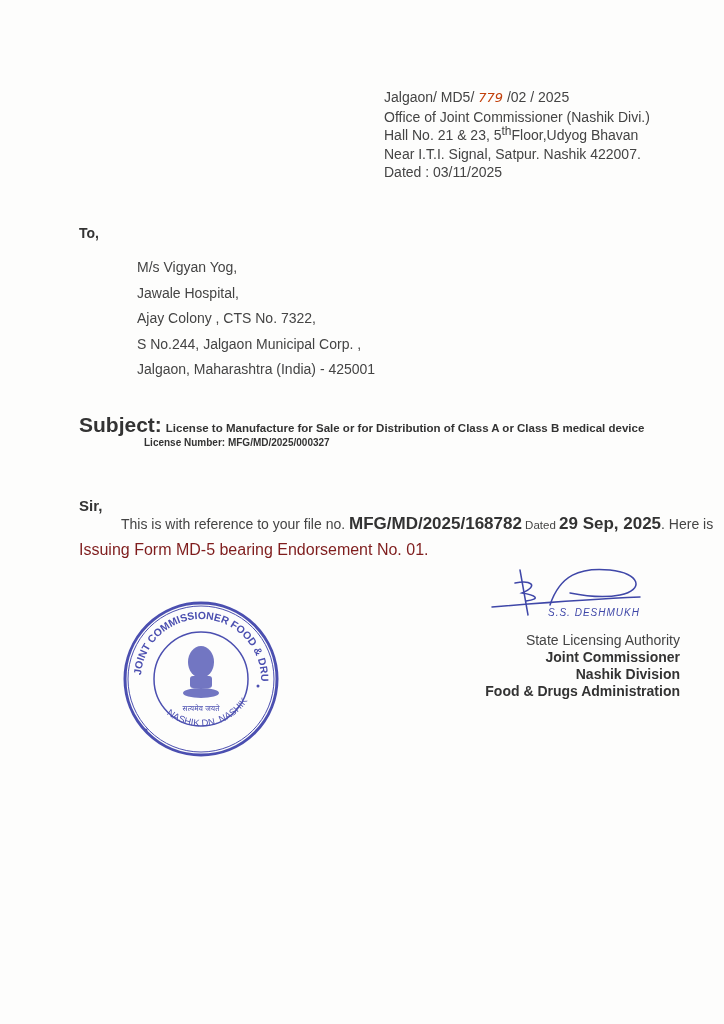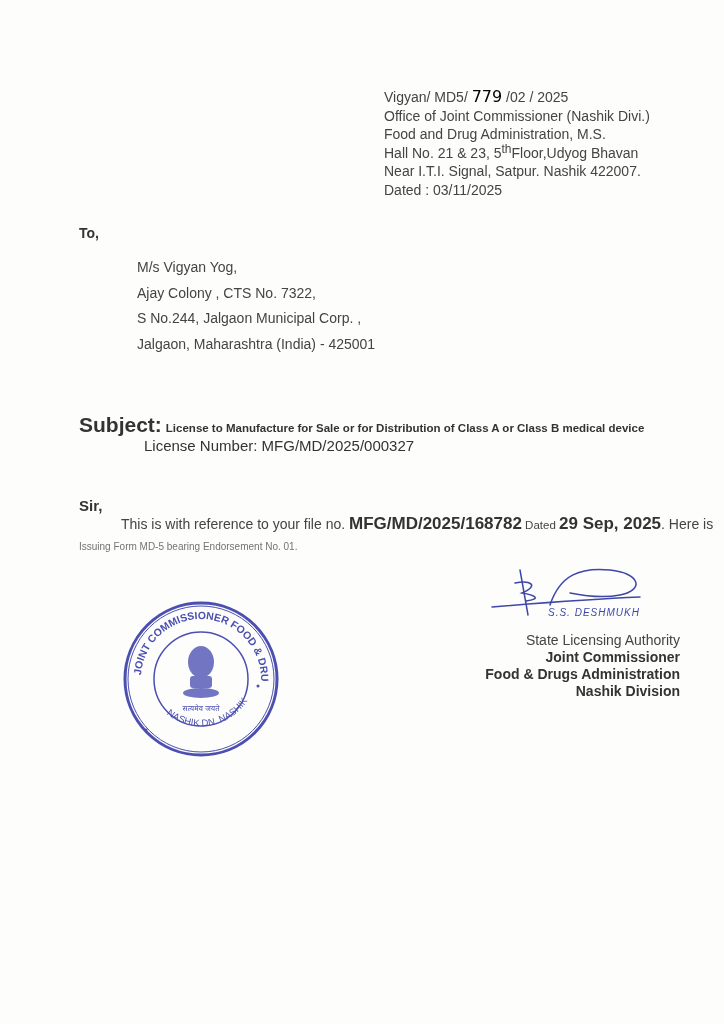--- a/index.html
+++ b/index.html
@@ -4,51 +4,51 @@
   <style>
     html, body { margin: 0; padding: 0; }
     body {
       width: 724px; height: 1024px; background: #fdfdfc;
       position: relative; overflow: hidden;
       font-family: "Liberation Sans", sans-serif; color: #3a3a3a;
     }
     .abs { position: absolute; }
     .hdr { left: 384px; top: 88px; font-size: 14px; line-height: 18.5px; color: #444; }
     .hdr div { white-space: nowrap; }
-    .hand { color: #000000; font-family: "DejaVu Sans", sans-serif; font-size: 16px; }
+    .hand { color: #c2410c; font-family: "DejaVu Sans", sans-serif; font-size: 13px; font-style: italic; }
     sup { font-size: 12px; vertical-align: 5px; line-height: 0; }
     .to { left: 79px; top: 225px; font-size: 14px; font-weight: bold; color: #333; }
     .addr { left: 137px; top: 255px; font-size: 14px; line-height: 25.5px; color: #444; }
     .subj { left: 79px; top: 413px; font-size: 14px; color: #333; }
     .subj .lab { font-weight: bold; font-size: 21px; }
     .subj .txt { font-weight: bold; font-size: 11.5px; margin-left: 4px; text-align: right; }
-    .lic { left: 144px; top: 437px; font-weight: normal; font-size: 15px; color: #333; }
+    .lic { left: 144px; top: 437px; font-weight: bold; font-size: 10px; color: #333; }
     .sir { left: 79px; top: 497px; font-size: 15px; font-weight: bold; color: #333; }
     .body1 { left: 121px; top: 514px; font-size: 14px; color: #444; white-space: nowrap; }
     .body1 b { font-size: 17px; color: #333; }
-    .body2 { left: 79px; top: 541px; font-size: 10px; color: #737373; }
+    .body2 { left: 79px; top: 541px; font-size: 16px; color: #7f1d1d; }
     .sigblock { left: 440px; top: 632px; width: 240px; text-align: right; font-size: 14px; line-height: 17px; color: #444; }
     .sigblock .b { font-weight: bold; color: #333; }
     .signame { left: 548px; top: 607px; font-size: 10px; color: #3f47a8; letter-spacing: 1px; font-style: italic; }
   </style>
 </head>
 <body>
 
 <div class="abs hdr">
-  <div><span>Vigyan/ MD5/ </span><span class="hand">779</span><span> /02 / 2025</span></div>
+  <div><span>Jalgaon/ MD5/ </span><span class="hand">779</span><span> /02 / 2025</span></div>
   <div>Office of Joint Commissioner (Nashik Divi.)</div>
-  <div>Food and Drug Administration, M.S.</div>
   <div><span>Hall No. 21 &amp; 23, 5</span><sup>th</sup><span>Floor,Udyog Bhavan</span></div>
   <div>Near I.T.I. Signal, Satpur. Nashik 422007.</div>
   <div>Dated : 03/11/2025</div>
 </div>
 
 <div class="abs to">To,</div>
 <div class="abs addr">
   <div>M/s Vigyan Yog,</div>
+  <div>Jawale Hospital,</div>
   <div>Ajay Colony , CTS No. 7322,</div>
   <div>S No.244, Jalgaon Municipal Corp. ,</div>
   <div>Jalgaon, Maharashtra (India) - 425001</div>
 </div>
 
 <div class="abs subj"><span class="lab">Subject:</span><span class="txt">License to Manufacture for Sale or for Distribution of Class A or Class B medical device</span></div>
 <div class="abs lic">License Number: MFG/MD/2025/000327</div>
 
 <div class="abs sir">Sir,</div>
 <div class="abs body1"><span>This is with reference to your file no. </span><b>MFG/MD/2025/168782</b><span style="font-size:11.5px"> Dated </span><b>29 Sep, 2025</b><span>. Here is</span></div>
@@ -86,15 +86,15 @@
     <path d="M 30 5 L 38 50"></path>
     <path d="M 25 18 C 40 15, 50 20, 32 28 C 45 30, 52 34, 36 36"></path>
     <path d="M 60 40 C 70 10, 90 2, 120 5 C 150 8, 155 25, 130 30 C 110 34, 90 30, 80 28"></path>
   </g>
 </svg>
 <div class="abs signame">S.S. DESHMUKH</div>
 
 <div class="abs sigblock">
   <div>State Licensing Authority</div>
   <div class="b">Joint Commissioner</div>
+  <div class="b">Nashik Division</div>
   <div class="b">Food &amp; Drugs Administration</div>
-  <div class="b">Nashik Division</div>
 </div>
 
 </body></html>

